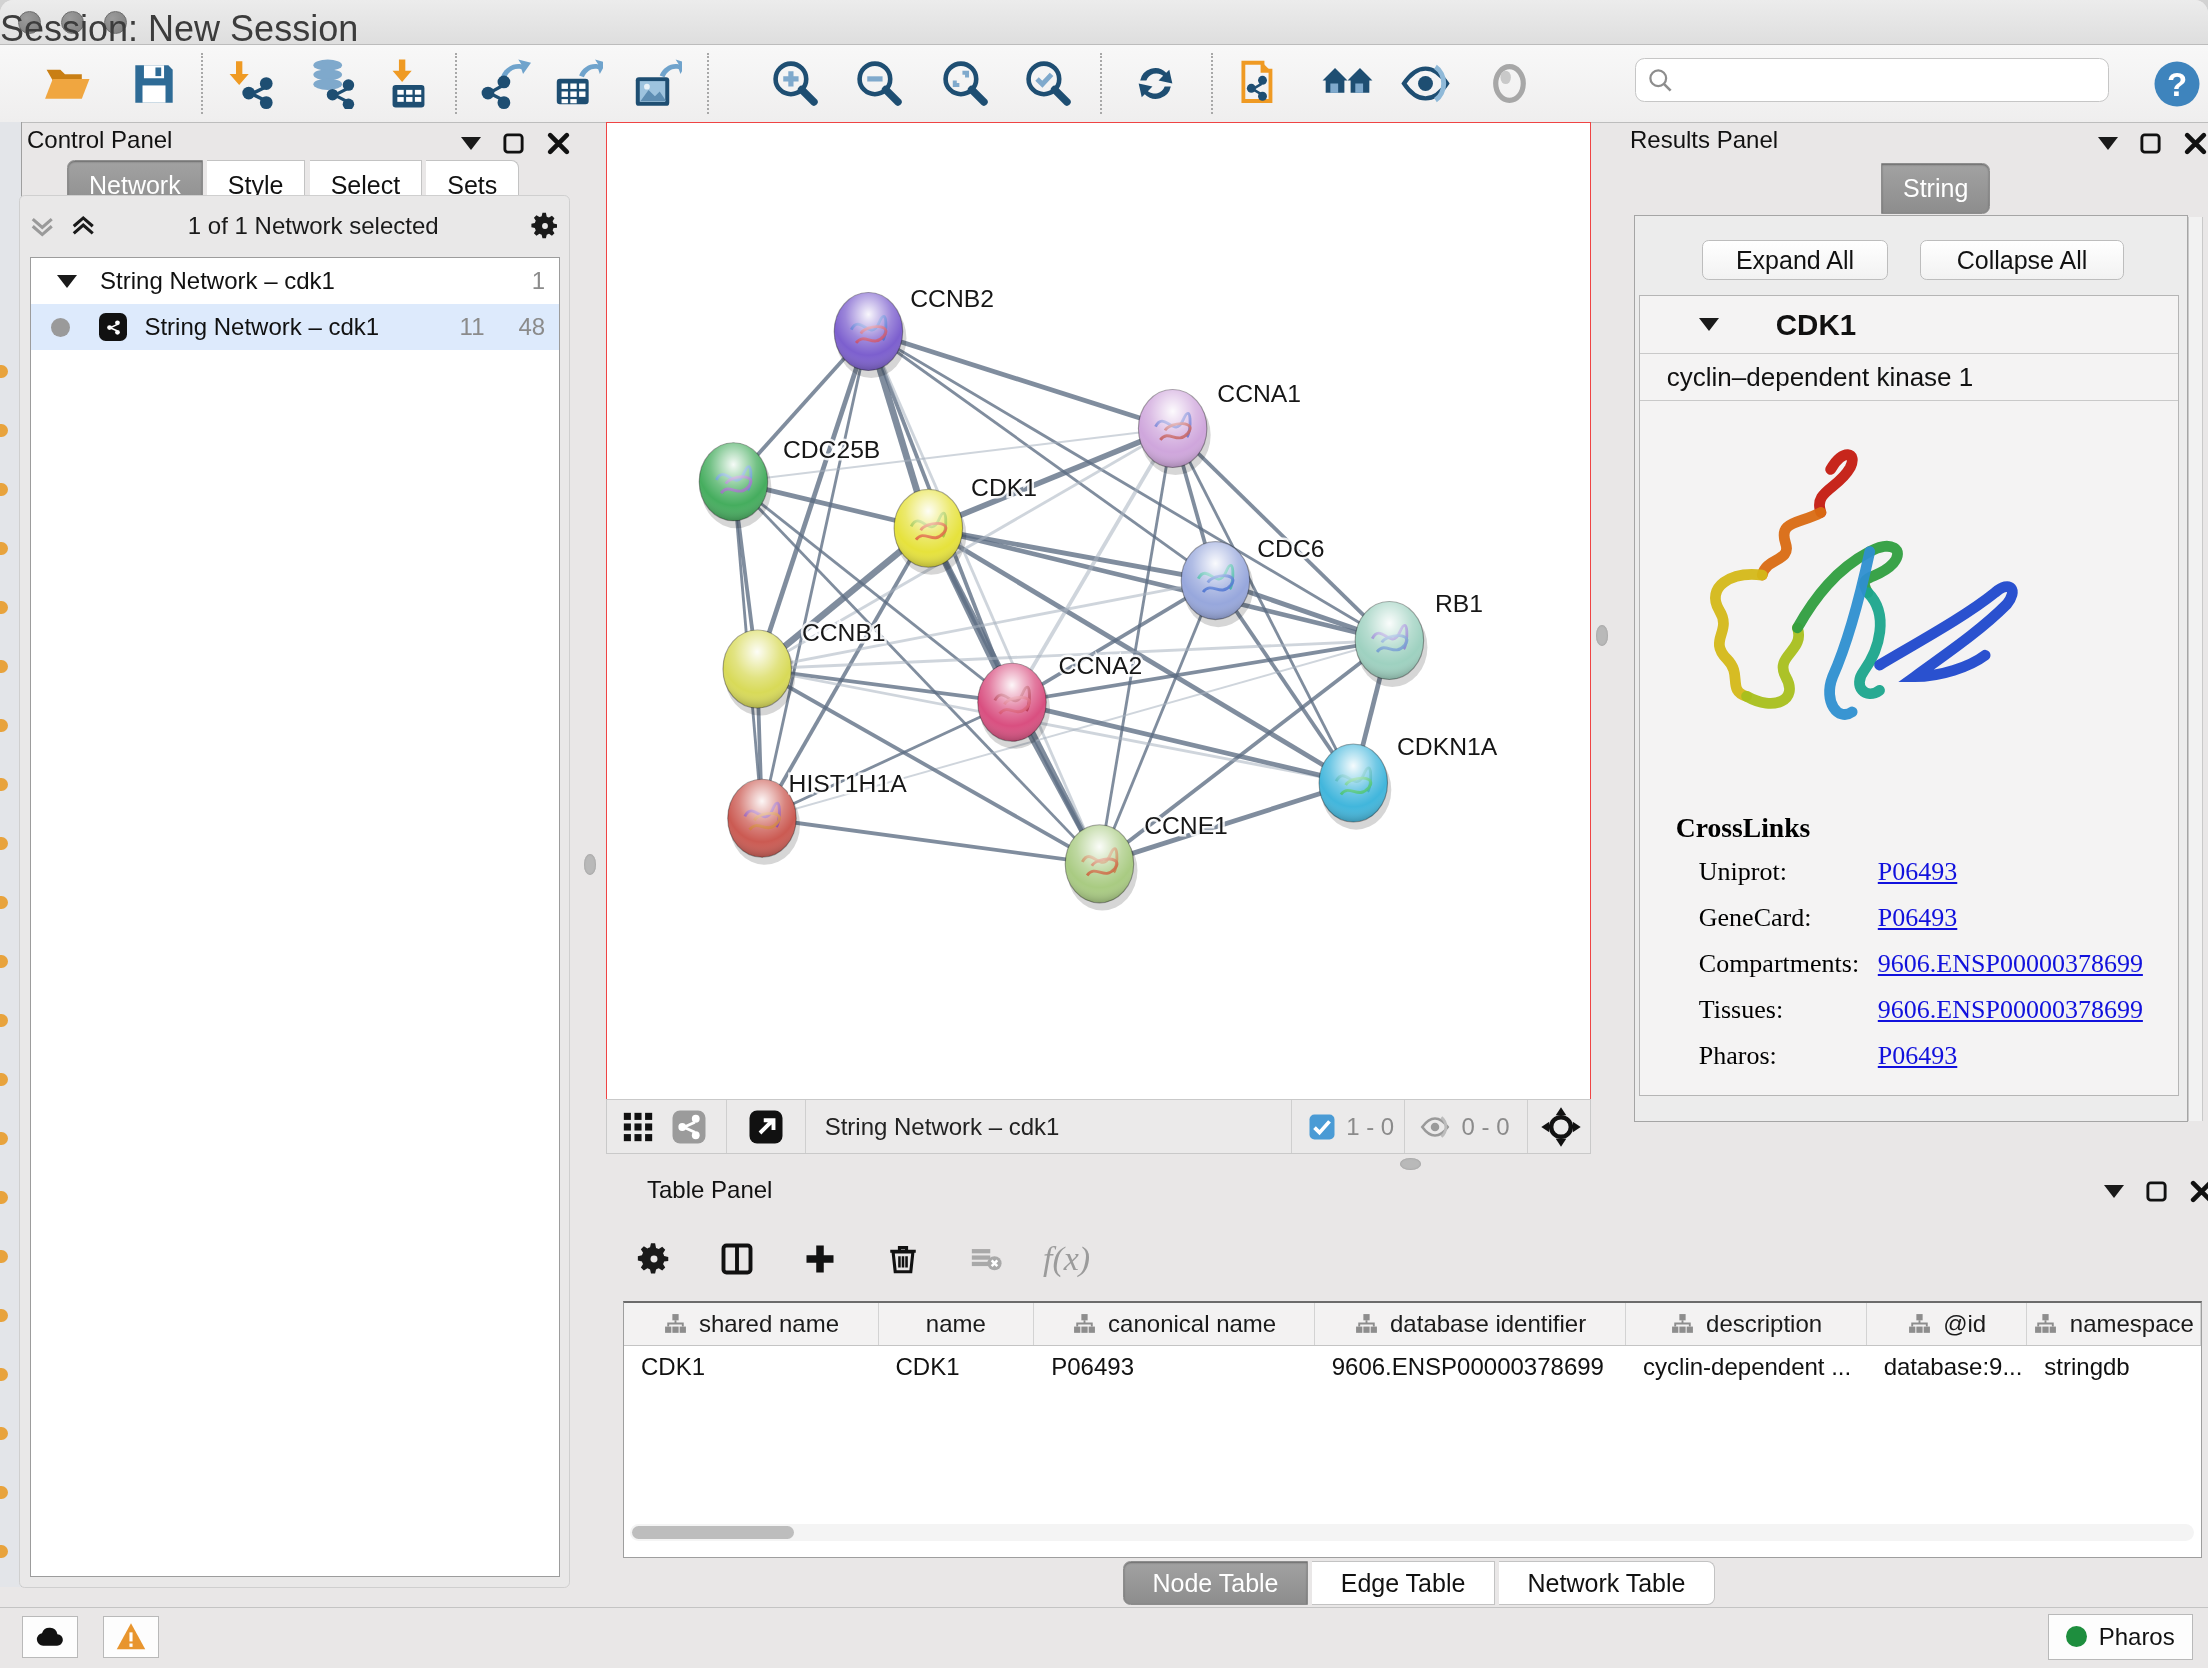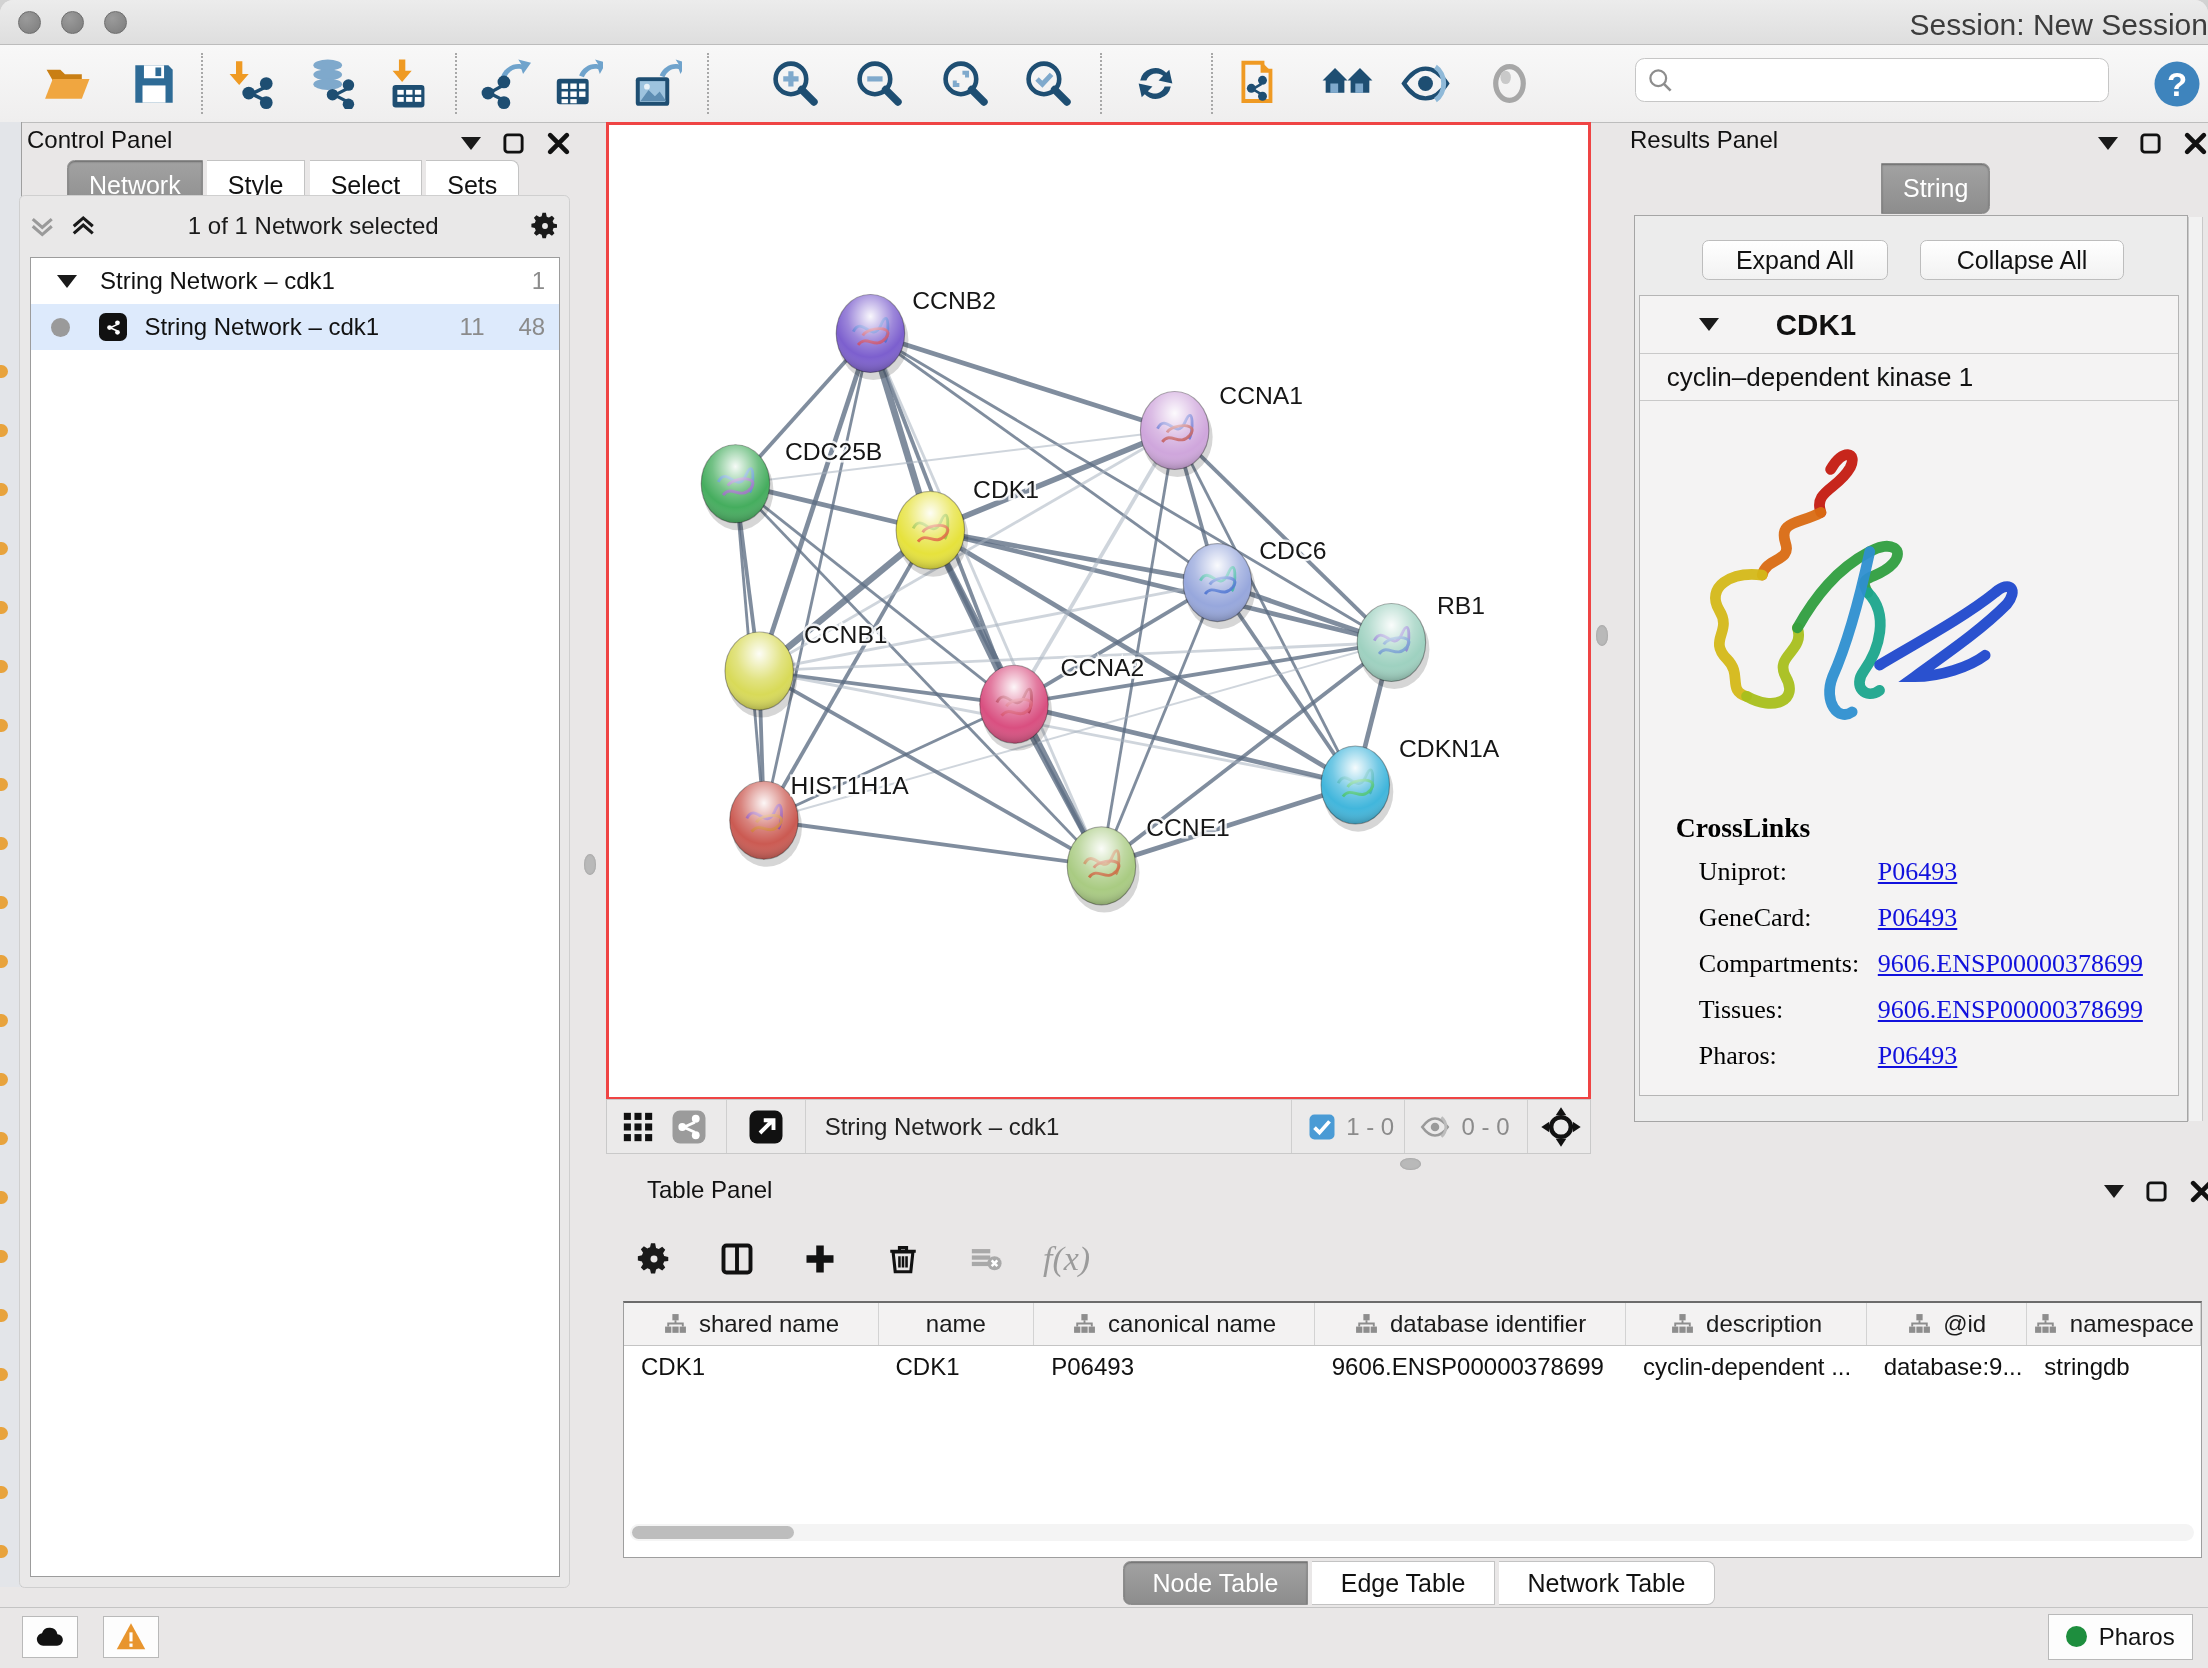--- a/index.html
+++ b/index.html
@@ -4,21 +4,21 @@
 <style>
   html,body{margin:0;padding:0;background:#d2d2d2;}
   #app{position:relative;width:2208px;height:1668px;background:#e9e7e7;
        font-family:"Liberation Sans",sans-serif;overflow:hidden;border-radius:13.3px 13.3px 0 0;}
   .abs{position:absolute;}
   
   .titlebar{left:0;top:0;width:2208px;height:44px;background:linear-gradient(#ececec,#dedede);
             border-bottom:1px solid #bcbcbc;}
   .tl{position:absolute;top:11.4px;width:21px;height:21px;border-radius:50%;
       background:radial-gradient(circle at 35% 30%,#9b9b9b,#7c7c7c);border:1px solid #6d6d6d;}
-  .win-title{position:absolute;left:0;right:0;top:7.6px;text-align:right;font-size:30px;color:#3c3c3c;}
+  .win-title{position:absolute;left:0;right:0;top:7.6px;text-align:left;font-size:36px;color:#3c3c3c;}
   
   .toolbar{left:0;top:45px;width:2208px;height:77px;background:linear-gradient(#f8f8f8,#efeeee);
            border-bottom:1.9px solid #bdbdbd;}
   .tbtn{position:absolute;top:11.4px;width:55px;height:55px;display:flex;align-items:center;justify-content:center;}
   .tsep{position:absolute;top:7.6px;height:61px;width:0;border-left:2.9px dotted #a8a8a8;}
   .searchbox{position:absolute;left:1635px;top:13.3px;width:474px;height:44px;background:#fff;
              border:1.9px solid #c6c6c6;border-radius:9.5px;display:flex;align-items:center;padding-left:11.4px;box-sizing:border-box;}
   .searchbox input{border:none;outline:none;font-size:23px;width:409px;background:transparent;}
   
   .panel-title{font-size:24px;color:#111;}
@@ -34,21 +34,21 @@
   .cp-sub{position:absolute;left:7.6px;top:11.4px;width:533px;height:38px;display:flex;align-items:center;}
   .cp-status{flex:1;text-align:center;font-size:24px;color:#1a1a1a;}
   .tree{position:absolute;left:9.5px;top:61px;width:528px;height:1318px;background:#fff;border:1px solid #9c9c9c;}
   .trow{display:flex;align-items:center;height:46px;font-size:24px;color:#111;padding:0 13.3px;}
   .trow.selected{background:#ddeafc;}
   .caret{width:0;height:0;border-left:10.5px solid transparent;border-right:10.5px solid transparent;
          border-top:13.3px solid #1a1a1a;display:inline-block;}
   .gray{color:#8b8b8b;}
   .appicon{width:28.5px;height:28.5px;border-radius:6.7px;background:#111;display:flex;align-items:center;justify-content:center;}
   
-  .netcanvas{left:606px;top:122px;width:985px;height:978px;background:#fff;border:3px solid #ef4444;box-sizing:border-box;}
+  .netcanvas{left:606px;top:122px;width:985px;height:978px;background:#fff;border:1px solid #ef4444;box-sizing:border-box;}
   .netfooter{left:606px;top:1099px;width:985px;height:55px;background:#ebeaea;border:1px solid #c9c9c9;
              box-sizing:border-box;display:flex;align-items:center;}
   .nf-sep{width:0;height:53px;border-left:1px solid #cfcfcf;}
   .nf-title{font-size:24px;color:#222;padding:0 19px;flex:1;}
   .nf-cnt{font-size:24px;color:#8b8b8b;margin:0 9.5px;}
   .grip{position:absolute;background:#b9b9b9;border-radius:50%;box-shadow:inset 0 0 1.9px #909090;}
   
   .rp-box{left:1634px;top:215px;width:554px;height:907px;background:#ececec;border:1.9px solid #a5a5a5;box-sizing:border-box;}
   .rp-btn{position:absolute;top:24px;height:40px;background:linear-gradient(#ffffff,#f2f2f2);
           border:1px solid #bdbdbd;border-radius:6.7px;font-size:25px;color:#111;

